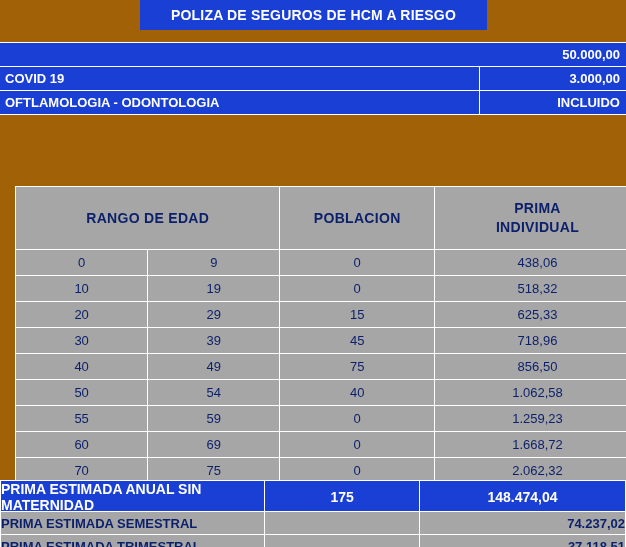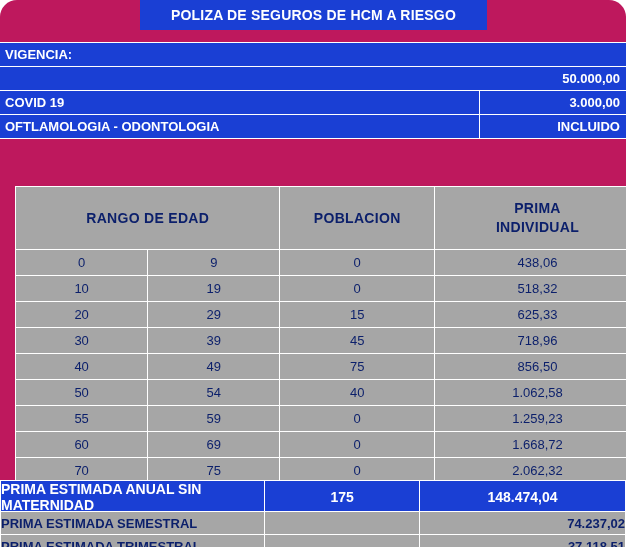--- a/index.html
+++ b/index.html
@@ -10,22 +10,21 @@
   body {
     width: 626px;
     height: 547px;
     font-family: "Liberation Sans", sans-serif;
     overflow: hidden;
   }
   .sheet {
     position: relative;
     width: 626px;
     height: 547px;
-    background: #be185d;
-    border-radius: 17px;
+    background: #a16207;
   }
 
   
   .title-bar {
     position: absolute;
     left: 140px;
     top: 0px;
     width: 347px;
     height: 30px;
     background: #1a3fd4;
@@ -155,23 +154,20 @@
   .empty-cell { background: #ffffff; border: none; }
 </style>
 </head>
 <body>
 
 <div class="sheet">
 
   <div class="title-bar">POLIZA DE SEGUROS DE HCM A RIESGO</div>
 
   <div class="vig-block">
-    <div class="vig-row single">
-      <div class="vig-label">VIGENCIA:</div>
-    </div>
     <div class="vig-row">
       <div class="vig-value">50.000,00</div>
     </div>
     <div class="vig-row">
       <div class="vig-label">COVID 19</div>
       <div class="vig-value">3.000,00</div>
     </div>
     <div class="vig-row">
       <div class="vig-label">OFTLAMOLOGIA - ODONTOLOGIA</div>
       <div class="vig-value">INCLUIDO</div>

